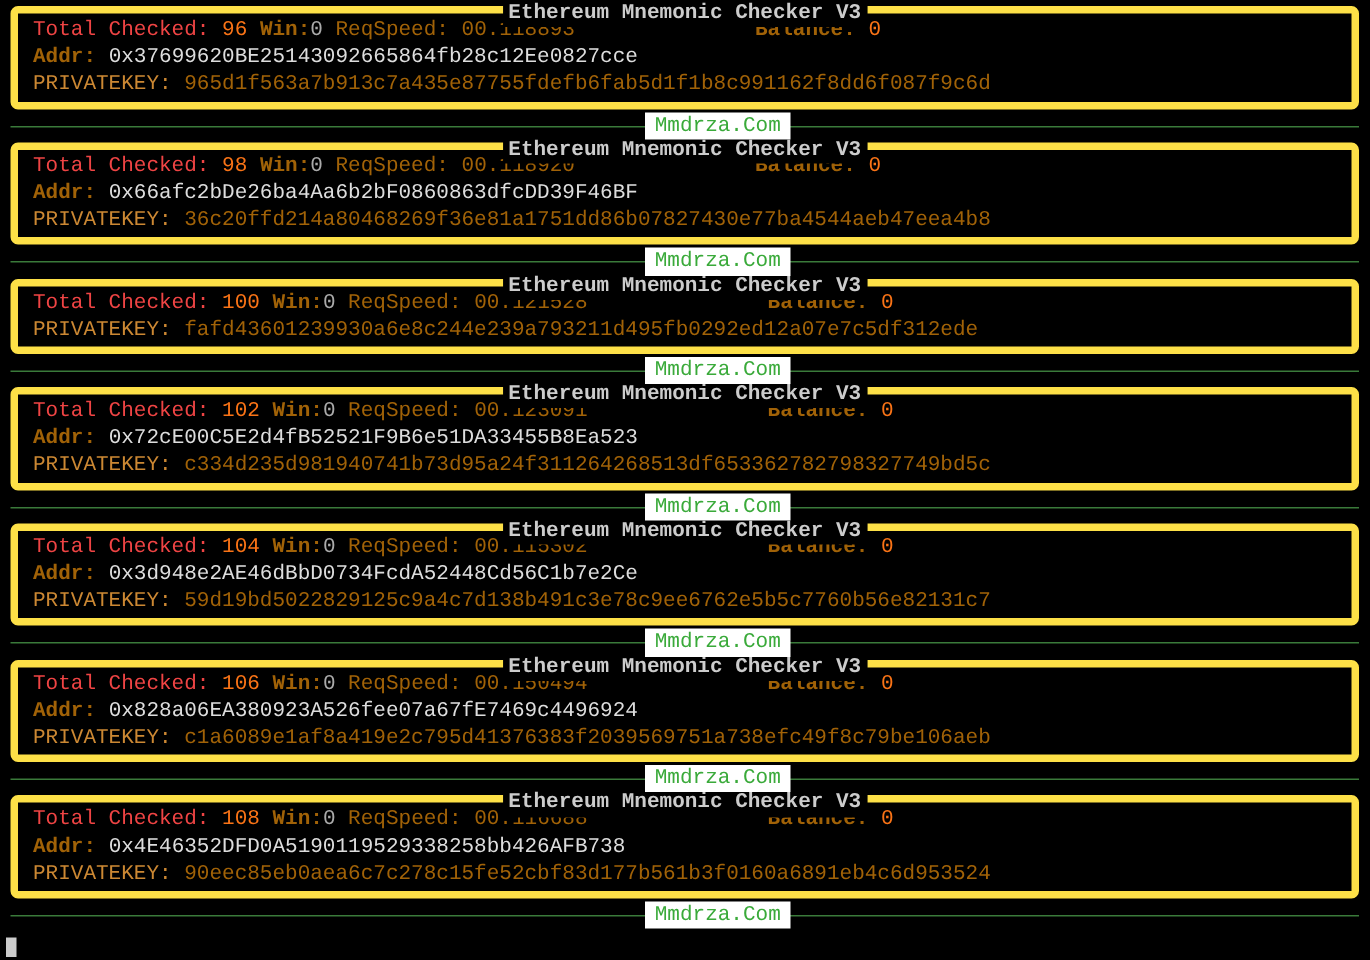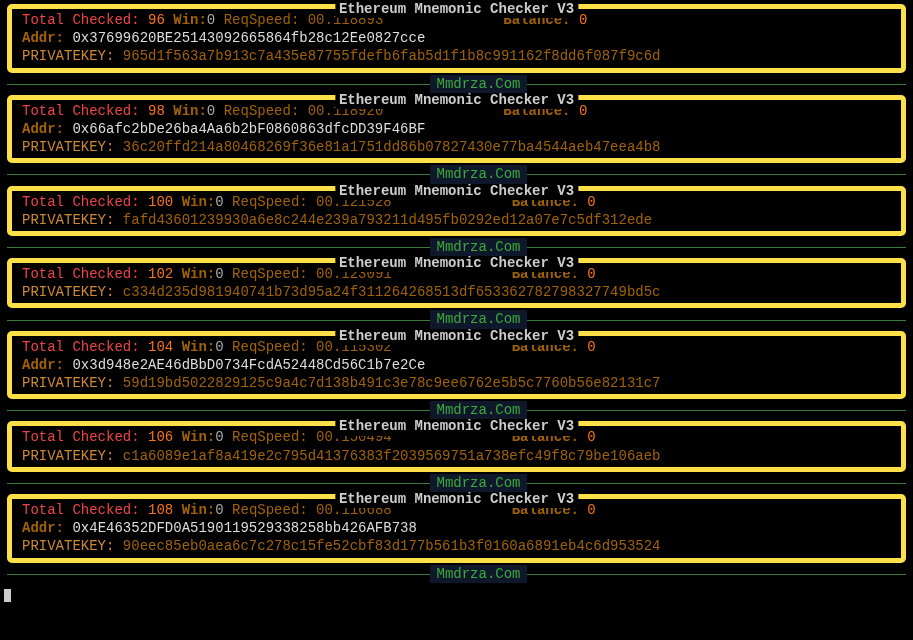--- a/index.html
+++ b/index.html
@@ -74,21 +74,21 @@
     .footer::before {
       content: "";
       position: absolute;
       top: 50%;
       left: 0;
       right: 0;
       border-top: 1px solid #3a7a3a;
       z-index: 0;
     }
     .footer-text {
-      background: #0f172a;
+      background: #ffffff;
       padding: 0 6px;
       position: relative;
       z-index: 1;
       display: inline-block;
       margin-left: 44px;
     }
     .spacer {
       display: inline-block;
     }
     .cursor {
@@ -129,37 +129,39 @@
       <div class="block-content">
         <div class="line"><span class="label-red">Total Checked: </span><span class="val-green">100</span><span>  </span><span class="label-yellow">Win:</span><span class="val-grey">0</span><span>   </span><span class="val-grey2">ReqSpeed: </span><span class="val-grey2">00.121528</span><span class="spacer" style="width: 120px;"></span><span class="label-yellow">Balance: </span><span class="val-green">0</span></div>
         <div class="line"><span class="label-orange">PRIVATEKEY: </span><span class="val-grey2">fafd43601239930a6e8c244e239a793211d495fb0292ed12a07e7c5df312ede</span></div>
       </div>
     </div>
     <div class="footer"><span class="footer-text">Mmdrza.Com</span></div>
     <div class="block">
       <div class="block-title"><span>Ethereum Mnemonic Checker V3</span></div>
       <div class="block-content">
         <div class="line"><span class="label-red">Total Checked: </span><span class="val-green">102</span><span>  </span><span class="label-yellow">Win:</span><span class="val-grey">0</span><span>   </span><span class="val-grey2">ReqSpeed: </span><span class="val-grey2">00.123091</span><span class="spacer" style="width: 120px;"></span><span class="label-yellow">Balance: </span><span class="val-green">0</span></div>
+        <div class="line"><span class="label-yellow">Addr:  </span><span class="val-white">0x72cE00C5E2d4fB52521F9B6e51DA33455B8Ea523</span></div>
         <div class="line"><span class="label-orange">PRIVATEKEY: </span><span class="val-grey2">c334d235d981940741b73d95a24f311264268513df653362782798327749bd5c</span></div>
       </div>
     </div>
     <div class="footer"><span class="footer-text">Mmdrza.Com</span></div>
     <div class="block">
       <div class="block-title"><span>Ethereum Mnemonic Checker V3</span></div>
       <div class="block-content">
         <div class="line"><span class="label-red">Total Checked: </span><span class="val-green">104</span><span>  </span><span class="label-yellow">Win:</span><span class="val-grey">0</span><span>   </span><span class="val-grey2">ReqSpeed: </span><span class="val-grey2">00.115302</span><span class="spacer" style="width: 120px;"></span><span class="label-yellow">Balance: </span><span class="val-green">0</span></div>
         <div class="line"><span class="label-yellow">Addr:  </span><span class="val-white">0x3d948e2AE46dBbD0734FcdA52448Cd56C1b7e2Ce</span></div>
         <div class="line"><span class="label-orange">PRIVATEKEY: </span><span class="val-grey2">59d19bd5022829125c9a4c7d138b491c3e78c9ee6762e5b5c7760b56e82131c7</span></div>
       </div>
     </div>
     <div class="footer"><span class="footer-text">Mmdrza.Com</span></div>
     <div class="block">
       <div class="block-title"><span>Ethereum Mnemonic Checker V3</span></div>
       <div class="block-content">
         <div class="line"><span class="label-red">Total Checked: </span><span class="val-green">106</span><span>  </span><span class="label-yellow">Win:</span><span class="val-grey">0</span><span>   </span><span class="val-grey2">ReqSpeed: </span><span class="val-grey2">00.150494</span><span class="spacer" style="width: 120px;"></span><span class="label-yellow">Balance: </span><span class="val-green">0</span></div>
+        <div class="line"><span class="label-yellow">Addr:  </span><span class="val-white">0x828a06EA380923A526fee07a67fE7469c4496924</span></div>
         <div class="line"><span class="label-orange">PRIVATEKEY: </span><span class="val-grey2">c1a6089e1af8a419e2c795d41376383f2039569751a738efc49f8c79be106aeb</span></div>
       </div>
     </div>
     <div class="footer"><span class="footer-text">Mmdrza.Com</span></div>
     <div class="block">
       <div class="block-title"><span>Ethereum Mnemonic Checker V3</span></div>
       <div class="block-content">
         <div class="line"><span class="label-red">Total Checked: </span><span class="val-green">108</span><span>  </span><span class="label-yellow">Win:</span><span class="val-grey">0</span><span>   </span><span class="val-grey2">ReqSpeed: </span><span class="val-grey2">00.116688</span><span class="spacer" style="width: 120px;"></span><span class="label-yellow">Balance: </span><span class="val-green">0</span></div>
         <div class="line"><span class="label-yellow">Addr:  </span><span class="val-white">0x4E46352DFD0A5190119529338258bb426AFB738</span></div>
         <div class="line"><span class="label-orange">PRIVATEKEY: </span><span class="val-grey2">90eec85eb0aea6c7c278c15fe52cbf83d177b561b3f0160a6891eb4c6d953524</span></div>

